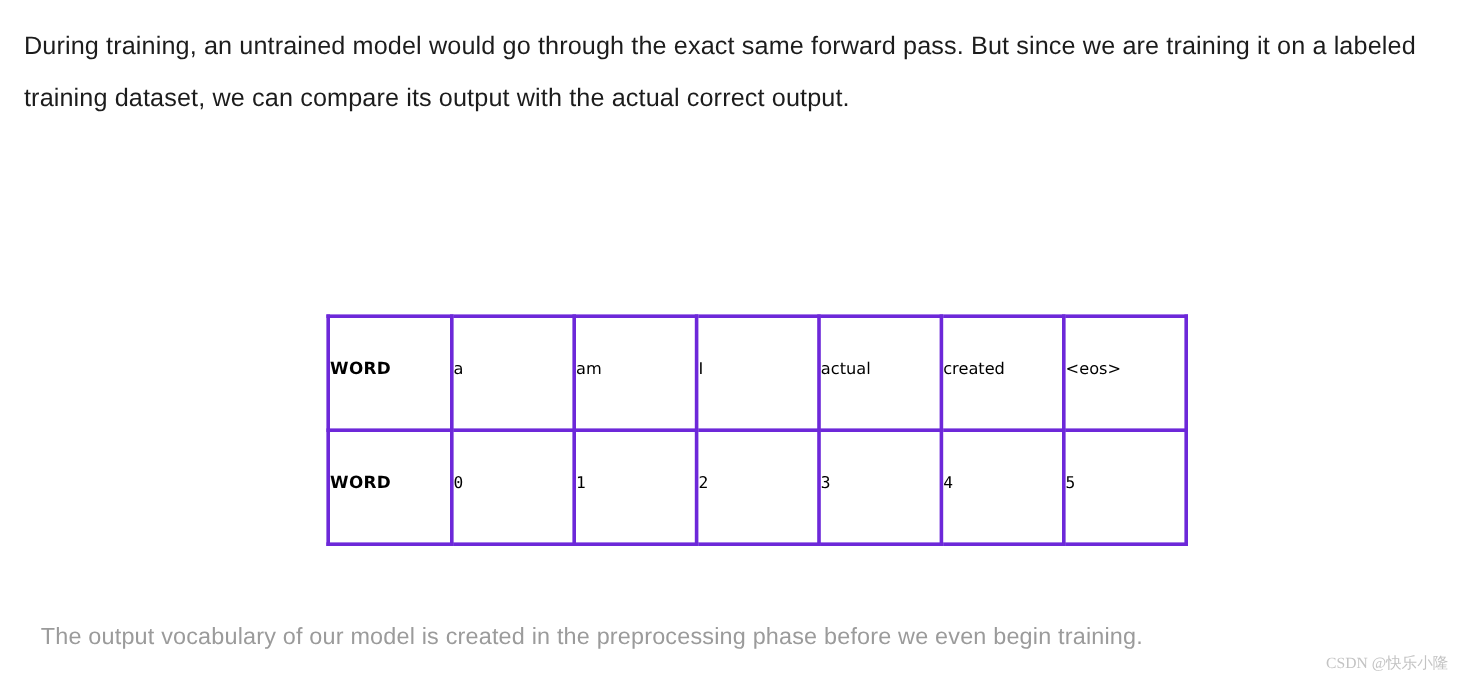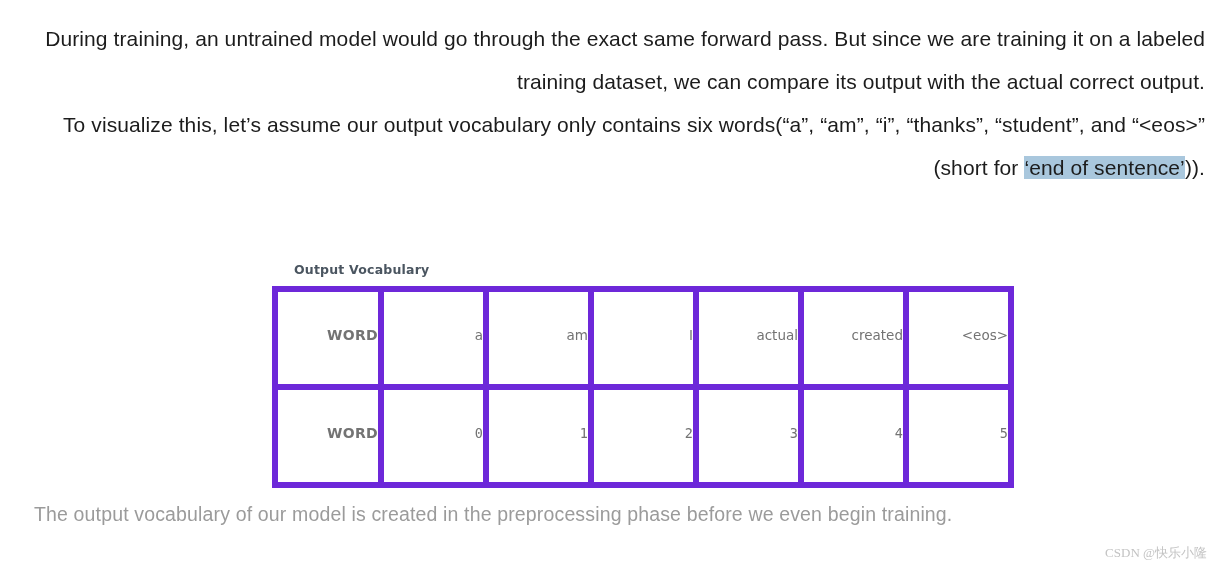--- a/index.html
+++ b/index.html
@@ -23,21 +23,20 @@
     top: 17px;
     width: 1185px;
   }
   .para {
     font-size: 21px;
     line-height: 43px;
     color: #1c1c1c;
     letter-spacing: 0.1px;
     margin: 0;
     white-space: normal;
-    text-align: right;
   }
   .hl {
     background: #a9c7dd;
     color: #1c1c1c;
   }
 
   
   .figure {
     position: absolute;
     left: 272px;
@@ -51,46 +50,46 @@
     letter-spacing: 0.2px;
     margin: 0 0 9px 22px;
     font-family: "DejaVu Sans", sans-serif;
   }
   table.vocab {
     border-collapse: collapse;
     table-layout: fixed;
     width: 694px;
   }
   table.vocab td {
-    border: 6px solid #6d28d9;
+    border: 3px solid #6d28d9;
     height: 85px;
-    text-align: right;
+    text-align: left;
     vertical-align: middle;
     padding: 0 0 7px 0;
     font-family: "DejaVu Sans", sans-serif;
     font-size: 13.5px;
-    color: #737373;
+    color: #000000;
   }
   table.vocab td.rowhead {
     font-weight: bold;
     font-size: 14px;
     letter-spacing: 0.3px;
   }
   table.vocab td.idx {
     font-family: "DejaVu Sans Mono", monospace;
     font-size: 13.5px;
   }
   .col-head { width: 100px; }
   .col-cell { width: 99px; }
 
   
   .caption {
     position: absolute;
     left: 34px;
-    top: 500px;
+    top: 517px;
     font-size: 19.5px;
     line-height: 28px;
     color: #9b9b9b;
     letter-spacing: 0.15px;
     white-space: nowrap;
   }
 
   
   .watermark {
     position: absolute;
@@ -100,25 +99,23 @@
     color: #c3c3c3;
     font-family: Liberation Serif, serif;
     white-space: nowrap;
   }
 </style>
 </head>
 <body>
 
 <div class="article">
   <p class="para"><span>During training, an untrained model would go through the exact same forward pass. But since we are training it on a labeled training dataset, we can compare its output with the actual correct output.</span></p>
-  <p class="para"><span>To visualize this, let’s assume our output vocabulary only contains six words(“a”, “am”, “i”, “thanks”, “student”, and “&lt;eos&gt;” (short for </span><span class="hl">‘end of sentence’</span><span>)).</span></p>
 </div>
 
 <div class="figure">
-  <div class="figure-title">Output Vocabulary</div>
 
   <table class="vocab">
     <tbody>
       <tr>
         <td class="rowhead col-head">WORD</td>
         <td class="col-cell">a</td>
         <td class="col-cell">am</td>
         <td class="col-cell">I</td>
         <td class="col-cell">actual</td>
         <td class="col-cell">created</td>

